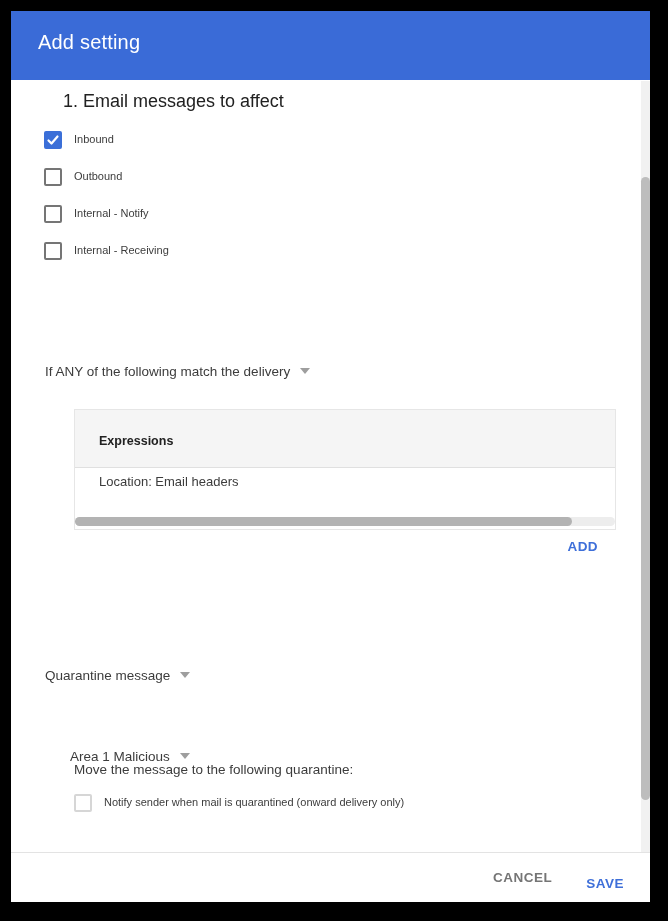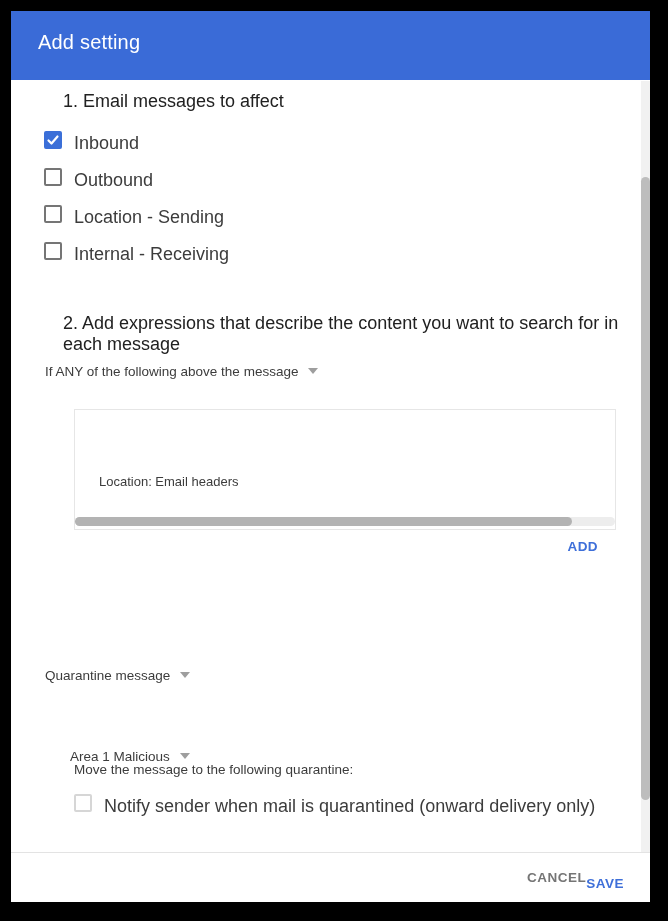--- a/index.html
+++ b/index.html
@@ -48,21 +48,21 @@
     background: #fff;
   }
   .cbox.checked {
     border-color: #3b6fd8;
     background: #3b6fd8;
   }
   .cbox.light { border-color: #d6d6d6; }
   .cbox svg { position: absolute; left: 0; top: 0; }
   .cbox-label {
     position: absolute; left: 30px; top: 2px;
-    font-size: 18px; color: #3c3c3c;
+    font-size: 11px; color: #3c3c3c;
     white-space: nowrap;
   }
   .dropdown {
     position: absolute;
     font-size: 13.5px; color: #3c3c3c;
     white-space: nowrap;
     cursor: pointer;
   }
   .dd-arrow {
     display: inline-block;
@@ -145,20 +145,21 @@
   .dialog-footer {
     position: absolute;
     left: 0; right: 0; bottom: 0;
     height: 50px;
     background: #fff;
     border-top: 1px solid #e3e3e3;
     display: flex;
     align-items: center;
     justify-content: flex-end;
     padding-right: 26px;
+    gap: 34px;
   }
   .footer-btn {
     font-size: 13.5px;
     font-weight: 700;
     letter-spacing: 0.5px;
     background: none; border: none;
     cursor: pointer;
     font-family: "Liberation Sans", "DejaVu Sans", sans-serif;
   }
   .footer-btn.cancel { color: #757575; }
@@ -185,35 +186,37 @@
       <span class="cbox-label">Inbound</span>
     </div>
 
     <div class="checkbox-row" style="top: 157px;">
       <span class="cbox"></span>
       <span class="cbox-label">Outbound</span>
     </div>
 
     <div class="checkbox-row" style="top: 194px;">
       <span class="cbox"></span>
-      <span class="cbox-label">Location - Sending</span>
+      <span class="cbox-label">Internal - Notify</span>
     </div>
 
     <div class="checkbox-row" style="top: 231px;">
       <span class="cbox"></span>
       <span class="cbox-label">Internal - Receiving</span>
     </div>
 
-    <div class="section-title" style="top: 302px;">2. Add expressions that describe the content you want to search for in each message</div>
 
     <div class="dropdown" style="left: 34px; top: 353px;">
-      <span>If ANY of the following above the message</span><span class="dd-arrow"></span>
+      <span>If ANY of the following match the delivery</span><span class="dd-arrow"></span>
     </div>
 
     <div class="expr-table">
+      <div class="expr-table-header">
+        <div class="expr-table-header-label">Expressions</div>
+      </div>
       <div class="expr-row" style="top: 64px;">Location: Email headers</div>
       <div class="hscrollbar">
         <div class="hscrollbar-thumb"></div>
       </div>
     </div>
 
     <button class="text-button" style="right: 52px; top: 528px; margin-left: 20px;">ADD</button>
 
 
     <div class="dropdown" style="left: 34px; top: 657px; text-align: center;">

